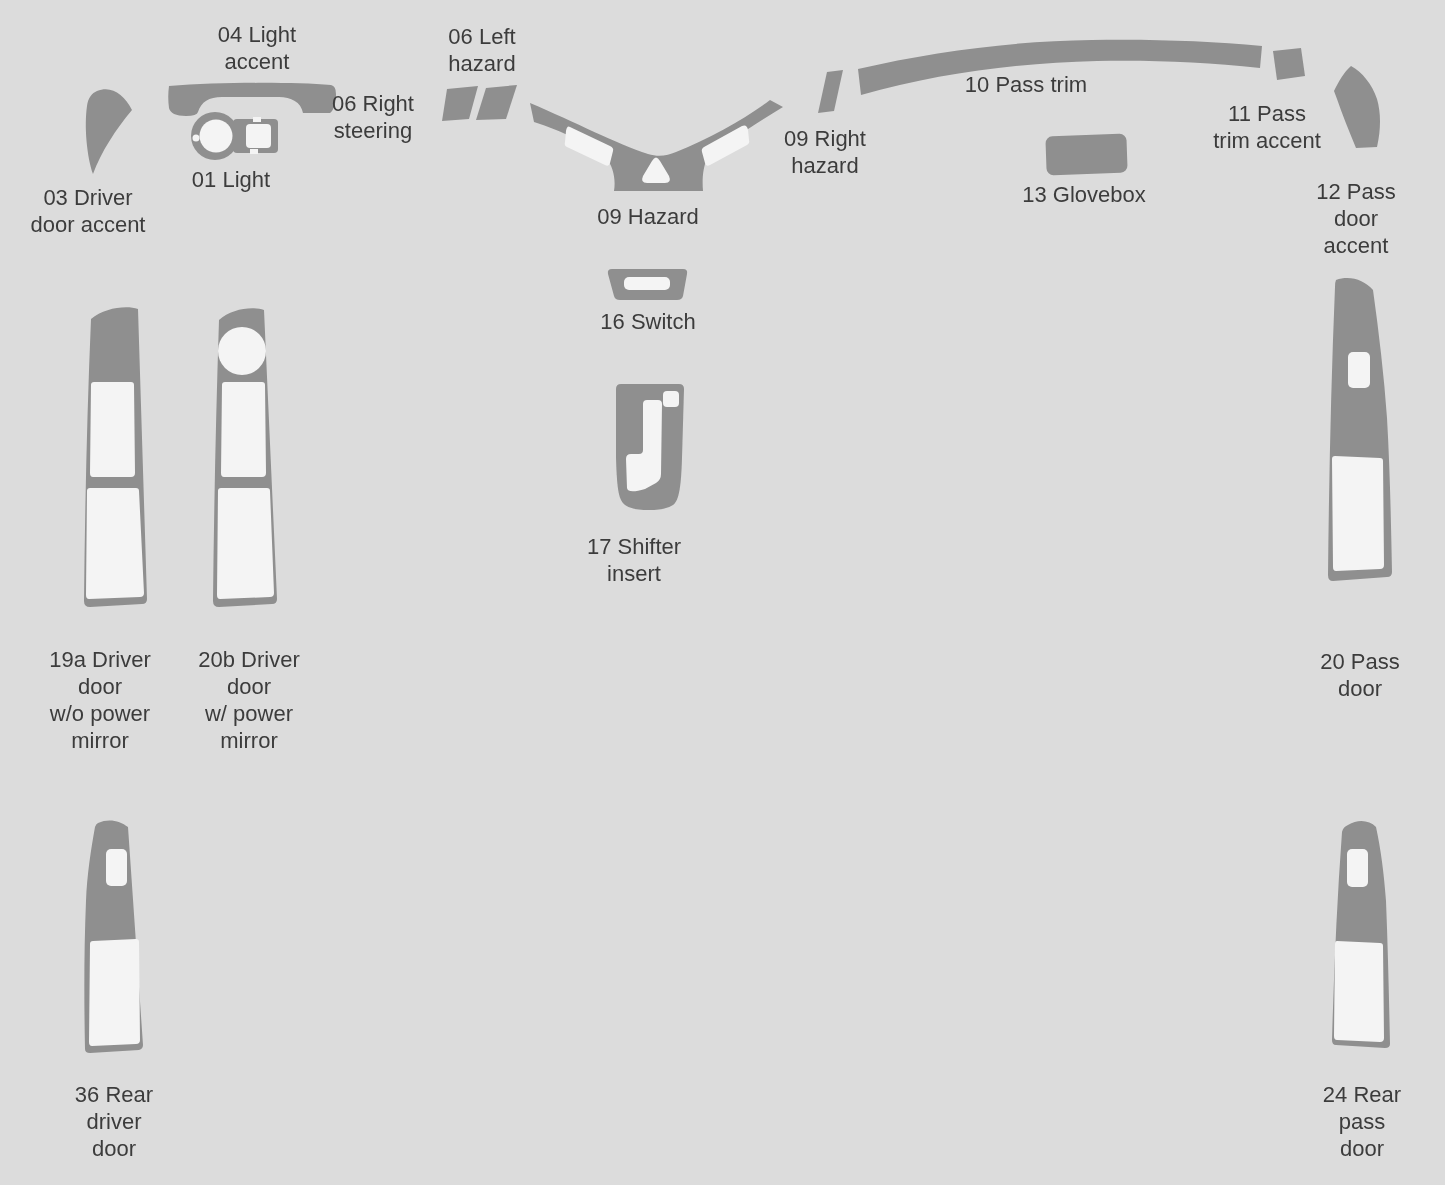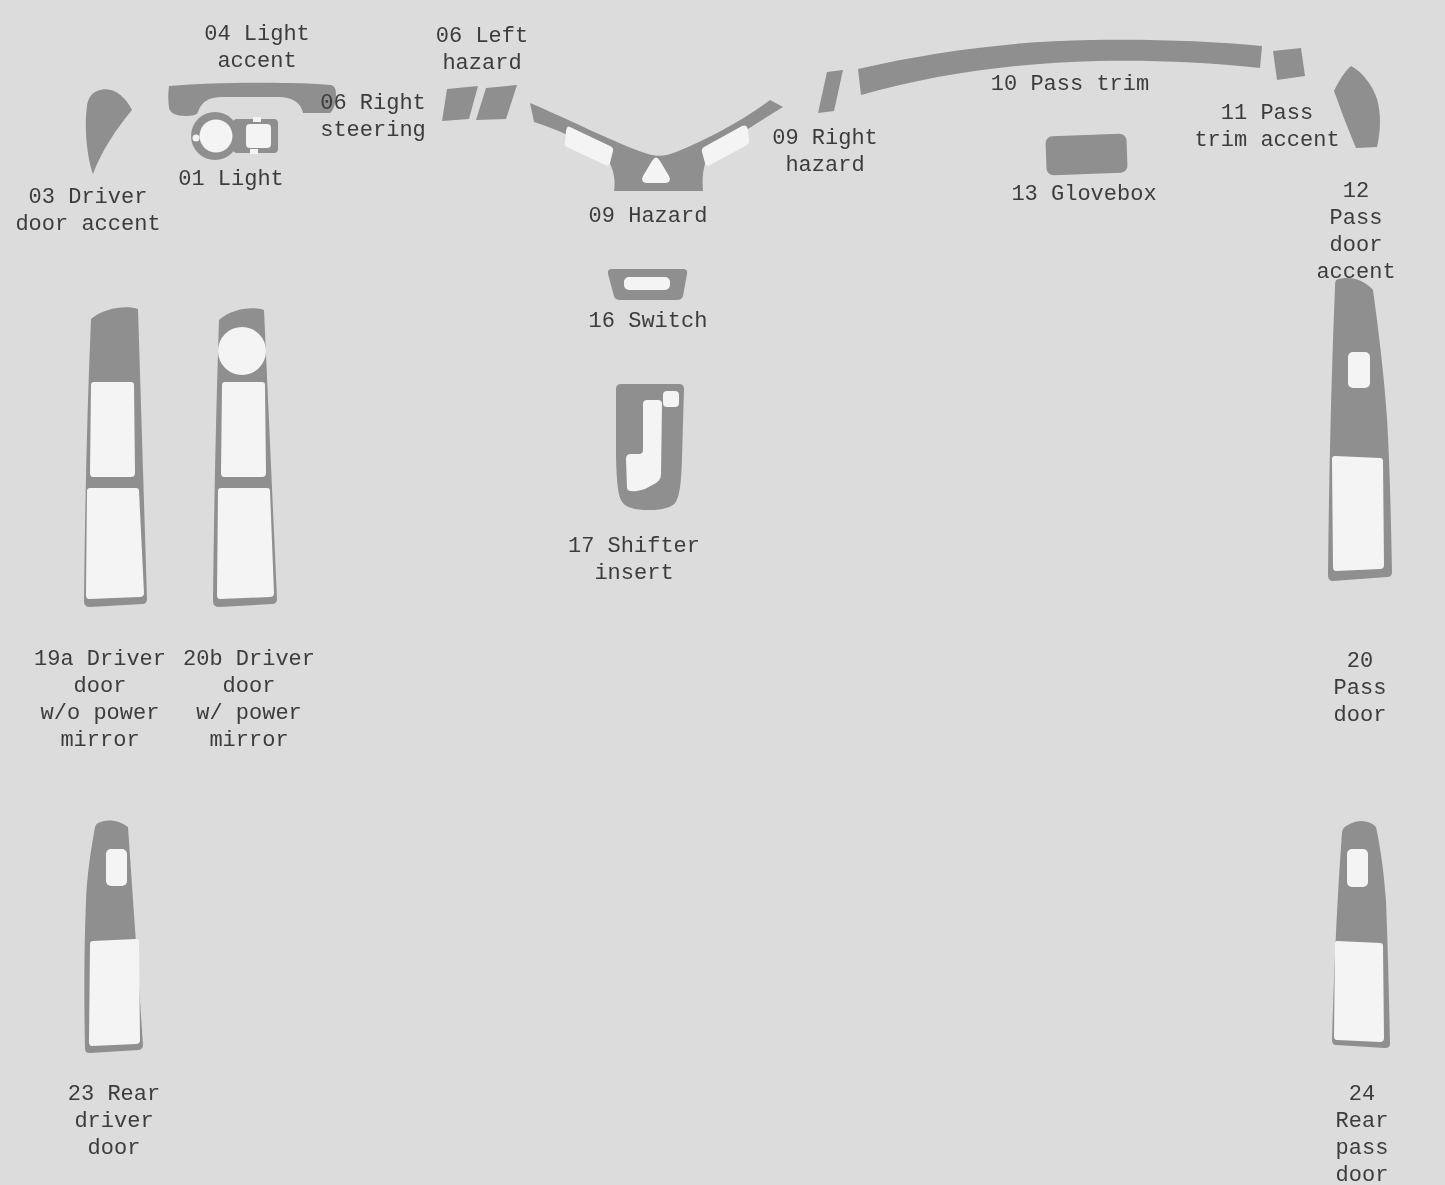--- a/index.html
+++ b/index.html
@@ -21,21 +21,20 @@
   .cut{fill:var(--cut);}
   .lbl{
     position:absolute;
     transform:translateX(-50%);
     text-align:center;
     white-space:pre-line;
     font-size:22px;
     line-height:27px;
     color:var(--txt);
     pointer-events:none;
-    font-family:Liberation Mono, monospace;
   }
 </style>
 </head>
 <body>
 
 <div class="stage">
 
   <svg width="1445" height="1185" viewBox="0 0 1445 1185">
 
     <g>
@@ -139,39 +138,39 @@
   <div class="lbl" style="left:257px;top:21px">04 Light
 accent</div>
   <div class="lbl" style="left:231px;top:166px">01 Light</div>
   <div class="lbl" style="left:373px;top:90px">06 Right
 steering</div>
   <div class="lbl" style="left:482px;top:23px">06 Left
 hazard</div>
   <div class="lbl" style="left:648px;top:203px">09 Hazard</div>
   <div class="lbl" style="left:825px;top:125px">09 Right
 hazard</div>
-  <div class="lbl" style="left:1070px;top:71px">10 Pass trim</div>
+  <div class="lbl" style="left:1026px;top:71px">10 Pass trim</div>
   <div class="lbl" style="left:1267px;top:100px">11 Pass
 trim accent</div>
   <div class="lbl" style="left:1356px;top:178px">12 Pass
 door accent</div>
   <div class="lbl" style="left:1084px;top:181px">13 Glovebox</div>
   <div class="lbl" style="left:648px;top:308px">16 Switch</div>
   <div class="lbl" style="left:634px;top:533px">17 Shifter
 insert</div>
   <div class="lbl" style="left:100px;top:646px">19a Driver
 door
 w/o power
 mirror</div>
   <div class="lbl" style="left:249px;top:646px">20b Driver
 door
 w/ power
 mirror</div>
   <div class="lbl" style="left:1360px;top:648px">20 Pass
 door</div>
-  <div class="lbl" style="left:114px;top:1081px">23 Rear
+  <div class="lbl" style="left:114px;top:1081px">36 Rear
 driver
 door</div>
   <div class="lbl" style="left:1362px;top:1081px">24 Rear
 pass
 door</div>
 
 </div>
 
 </body></html>

